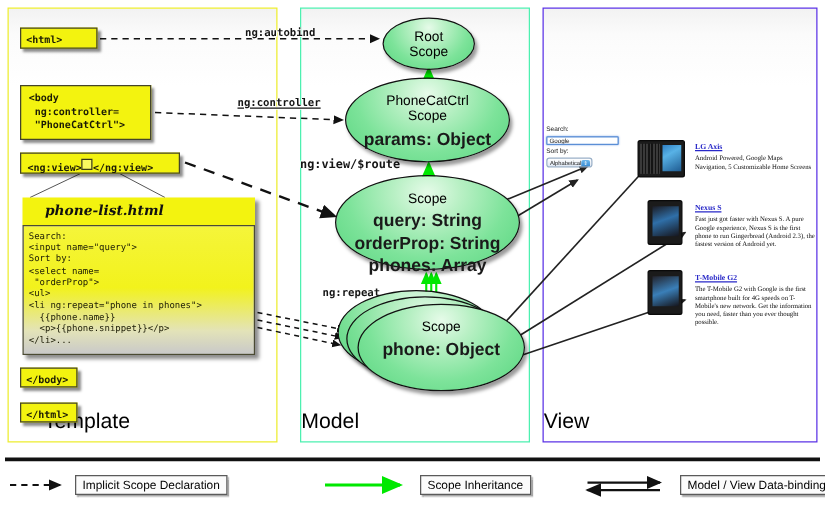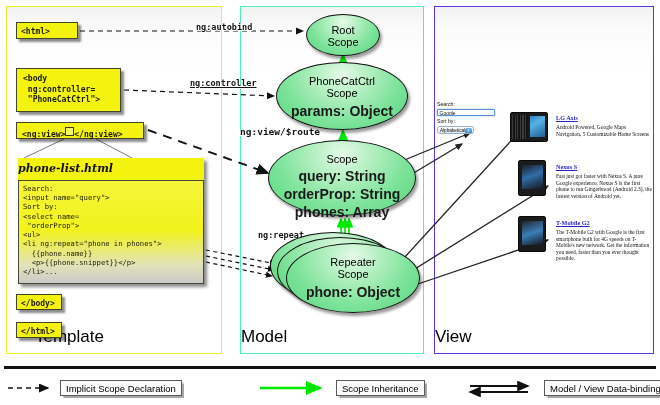--- a/index.html
+++ b/index.html
@@ -76,21 +76,21 @@
     left: 18px;
     top: 158px;
     width: 186px;
     height: 126px;
     box-shadow: 3px 3px 3px rgba(0,0,0,0.45);
   }
   #note-phonelist .note-title {
     background: #f3f30f;
     height: 22px;
     box-sizing: border-box;
-    padding: 4px 0 0 0;
+    padding: 4px 0 0 18px;
     font-family: "DejaVu Serif", serif;
     font-style: italic;
     font-weight: bold;
     font-size: 11px;
     color: #111;
     border-bottom: none;
   }
   #note-phonelist .note-body {
     background: linear-gradient(180deg, #f5f53a 0%, #f2f21c 48%, #e3e3b8 82%, #c9c9c9 100%);
     border: 1.2px solid #4a4a33;
@@ -447,21 +447,20 @@
     <div class="s-props">query: String
 orderProp: String
 phones: Array</div>
   </div>
 
   <div class="rep-stack">
     <div class="rep-shadow" id="rep-back1"></div>
     <div class="rep-shadow" id="rep-back2"></div>
     <div class="scope" id="scope-repeater">
       <div class="s-title">
-        <div>Repeater</div>
         <div>Scope</div>
       </div>
       <div class="s-props">phone: Object</div>
     </div>
   </div>
 
   <div id="view-search">
     <div class="vlabel">Search:</div>
     <div id="search-input">Google</div>
     <div class="vlabel">Sort by:</div>

